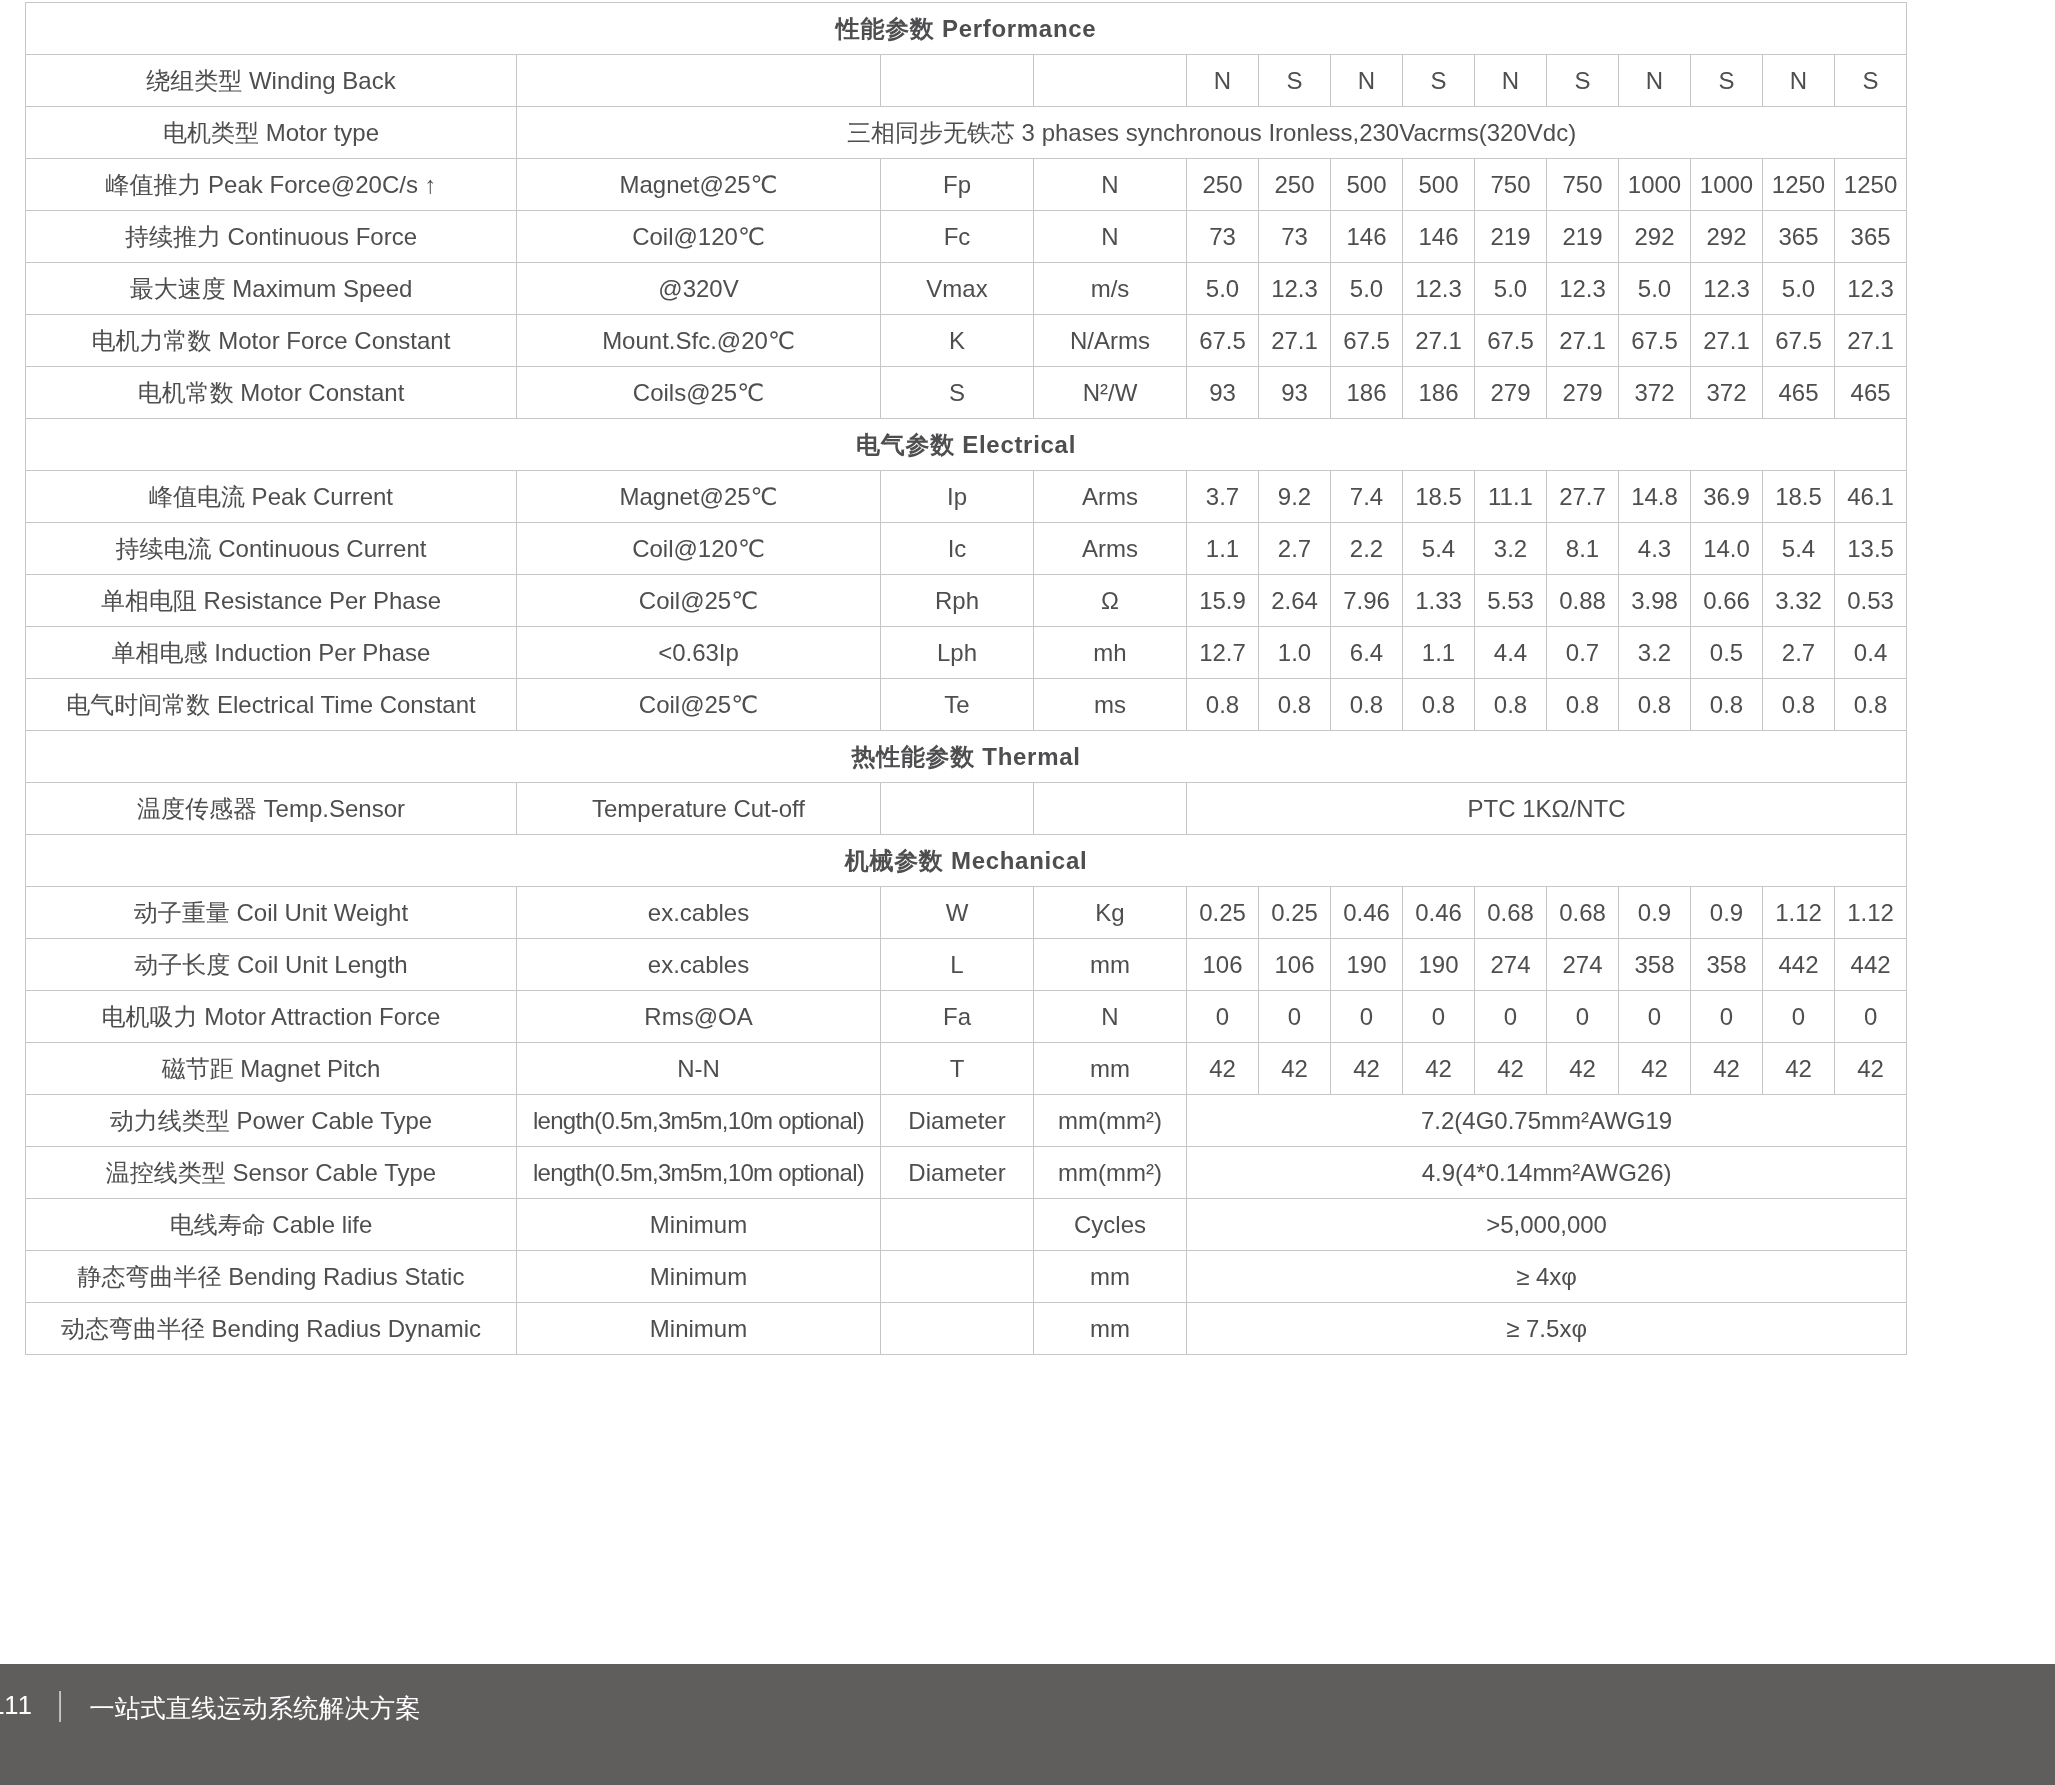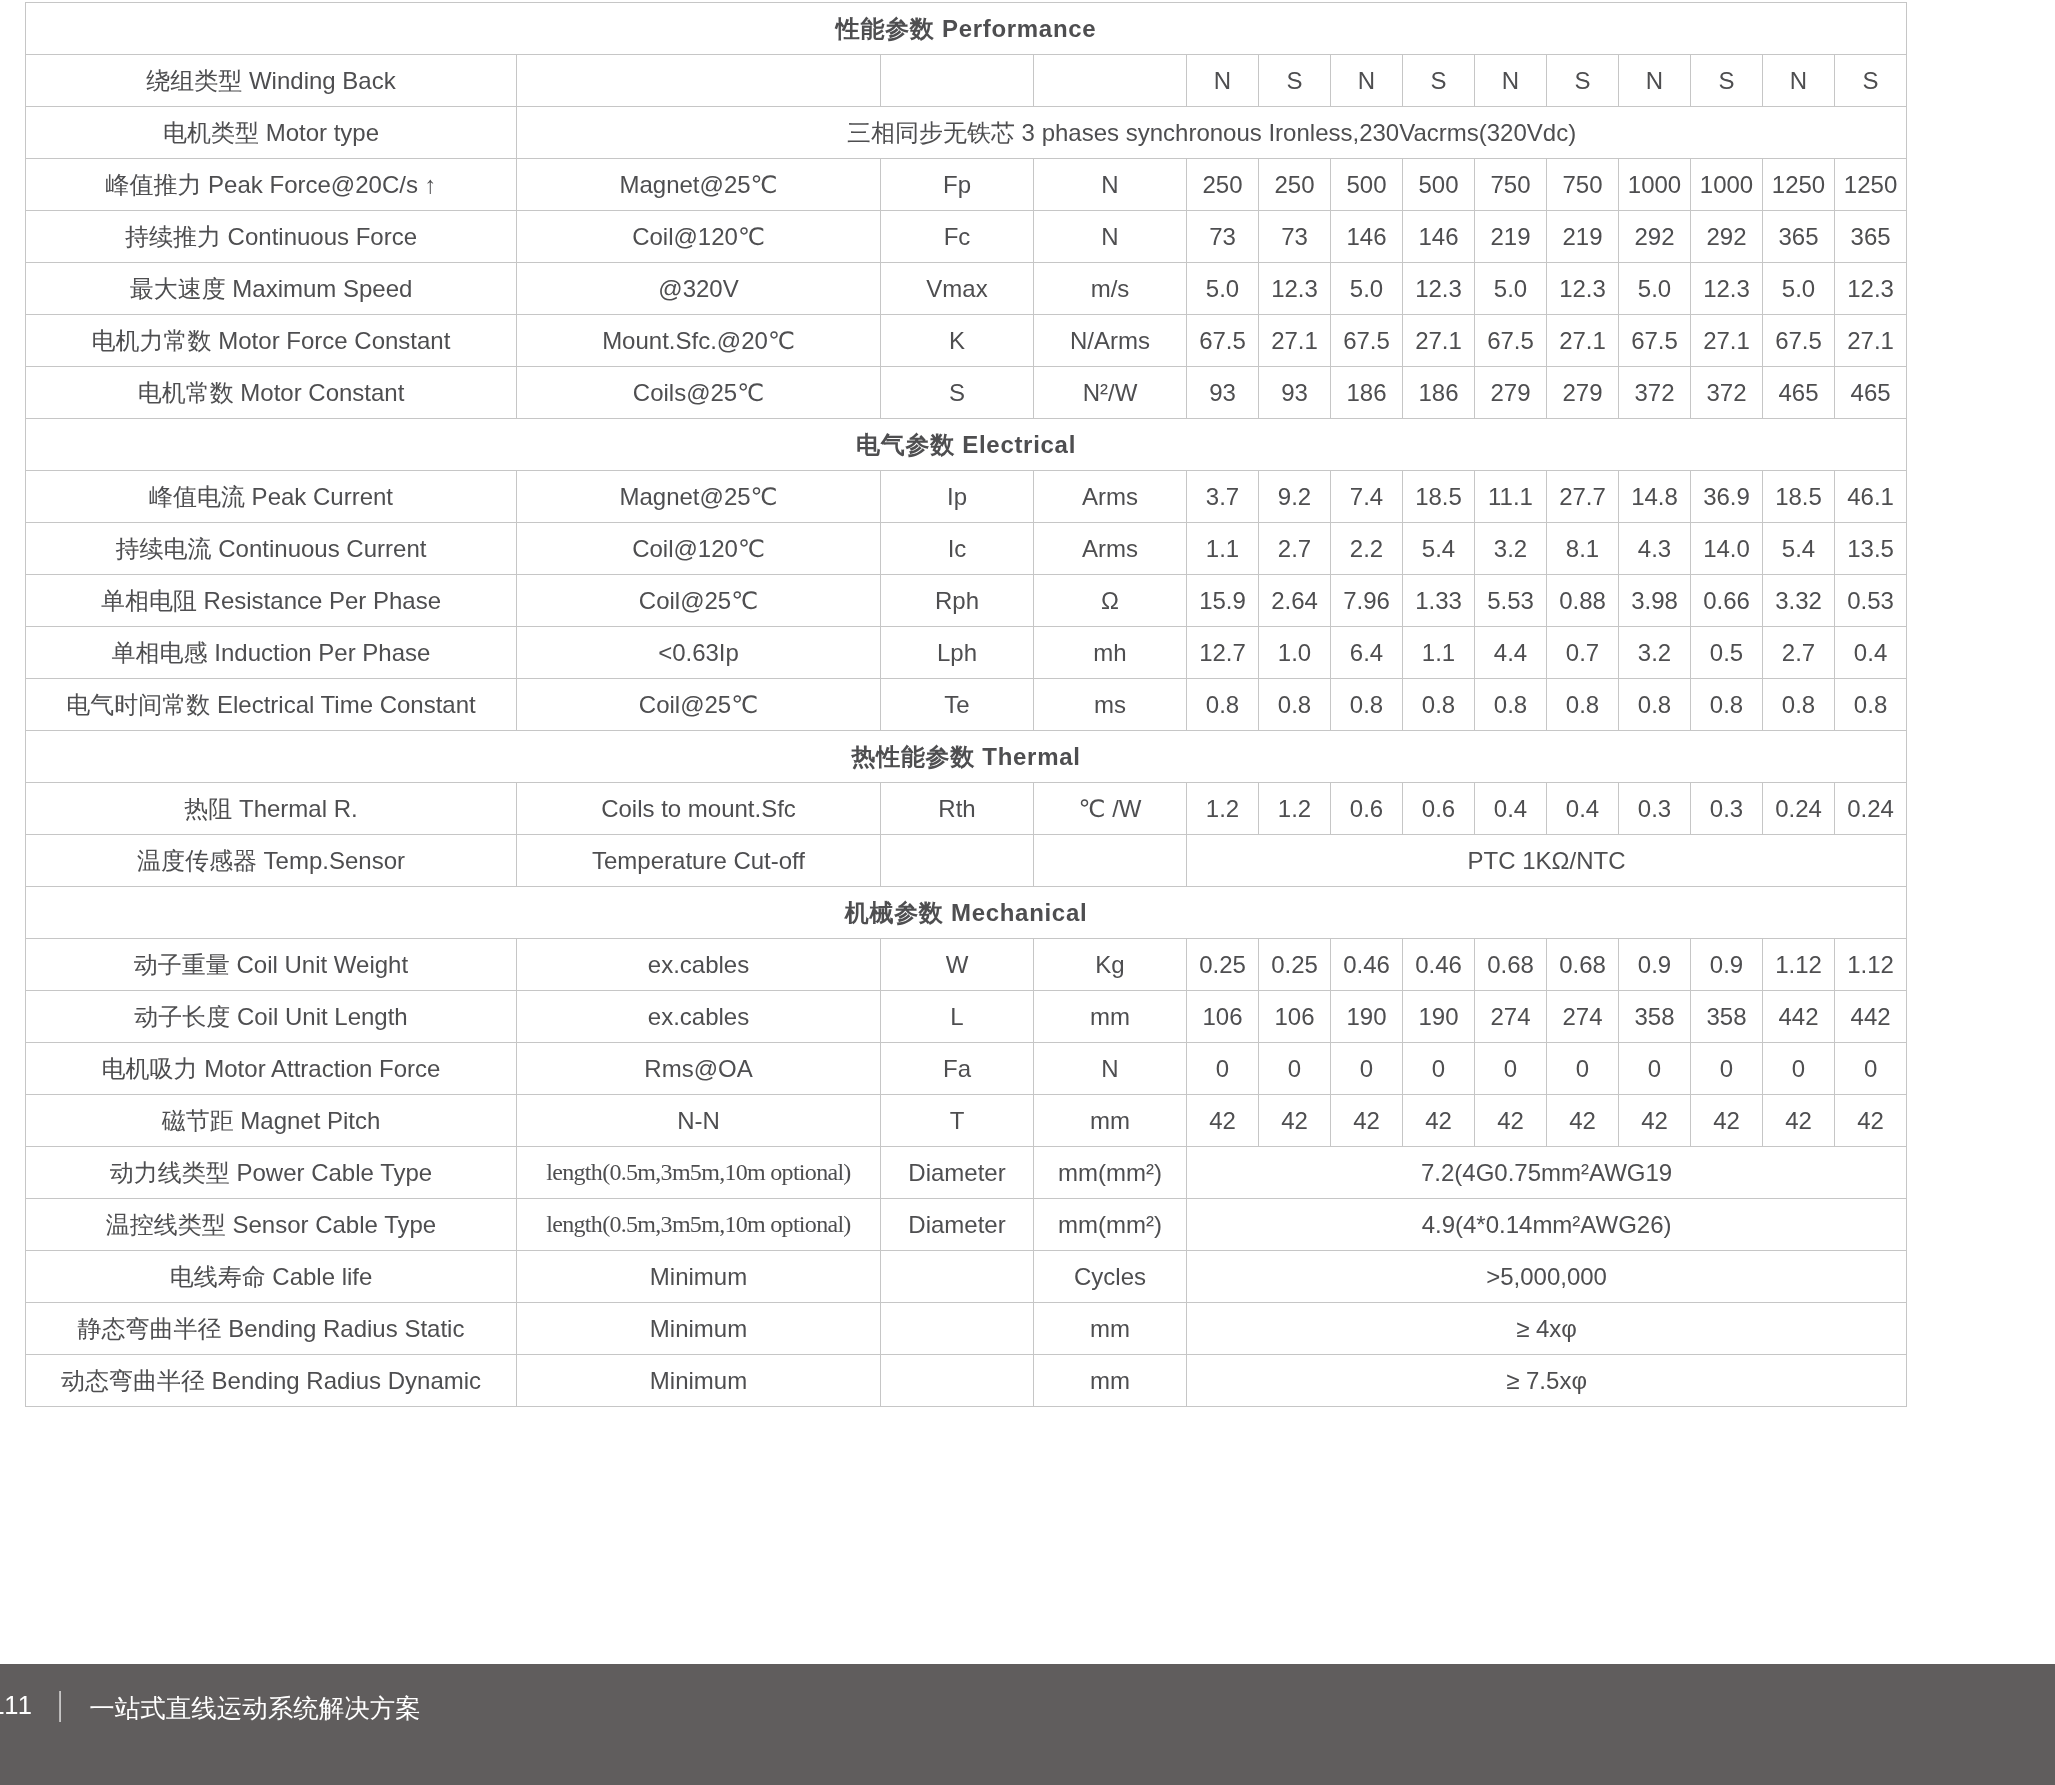--- a/index.html
+++ b/index.html
@@ -21,21 +21,21 @@
     height:64px;border-top:2px solid #9b9b9b;border-bottom:2px solid #9b9b9b;
     letter-spacing:0.7px;
     margin-top:46px;
   }
   tr.head-row td{
     background:var(--hdr,#b5b5b5);color:#464646;font-size:25px;height:52px;
     border-bottom:2px solid #8f8f8f;border-color:#a5a5a5;
   }
   tr.alt td{background:var(--alt,#efefef);}
   td.value-cell{font-size:25px;padding:0 1.3px;}
-  td.small-remark{font-size:20px;letter-spacing:-0.7px;font-family:Liberation Serif, serif;}
+  td.small-remark{font-size:20px;letter-spacing:-0.7px;}
   #footer-bar{
     position:absolute;left:0;top:1664px;width:2056px;height:121px;
     background:var(--footer,#605d5d);color:#ffffff;
     display:flex;align-items:flex-start;padding-top:27px;box-sizing:border-box;
     font-size:25.5px;
   }
   #footer-bar .pagenum{margin-left:-9.4px;letter-spacing:1.3px;}
   #footer-bar .divider{margin:0 20px;color:rgba(255,255,255,0.65);font-weight:200;}
 </style>
 </head>
@@ -242,36 +242,20 @@
           <td class="value-cell">0.8</td>
           <td class="value-cell">0.8</td>
           <td class="value-cell">0.8</td>
           <td class="value-cell">0.8</td>
           <td class="value-cell">0.8</td>
           <td class="value-cell">0.8</td>
         </tr>
         <tr class="title-row">
           <td colspan="14">热性能参数 Thermal</td>
         </tr>
-        <tr class="data-row">
-          <td>热阻 Thermal R.</td>
-          <td>Coils to mount.Sfc</td>
-          <td>Rth</td>
-          <td>℃ /W</td>
-          <td class="value-cell">1.2</td>
-          <td class="value-cell">1.2</td>
-          <td class="value-cell">0.6</td>
-          <td class="value-cell">0.6</td>
-          <td class="value-cell">0.4</td>
-          <td class="value-cell">0.4</td>
-          <td class="value-cell">0.3</td>
-          <td class="value-cell">0.3</td>
-          <td class="value-cell">0.24</td>
-          <td class="value-cell">0.24</td>
-        </tr>
         <tr class="data-row alt">
           <td>温度传感器 Temp.Sensor</td>
           <td>Temperature Cut-off</td>
           <td></td>
           <td></td>
           <td colspan="10" class="value-cell">PTC 1KΩ/NTC</td>
         </tr>
         <tr class="title-row">
           <td colspan="14">机械参数 Mechanical</td>
         </tr>

